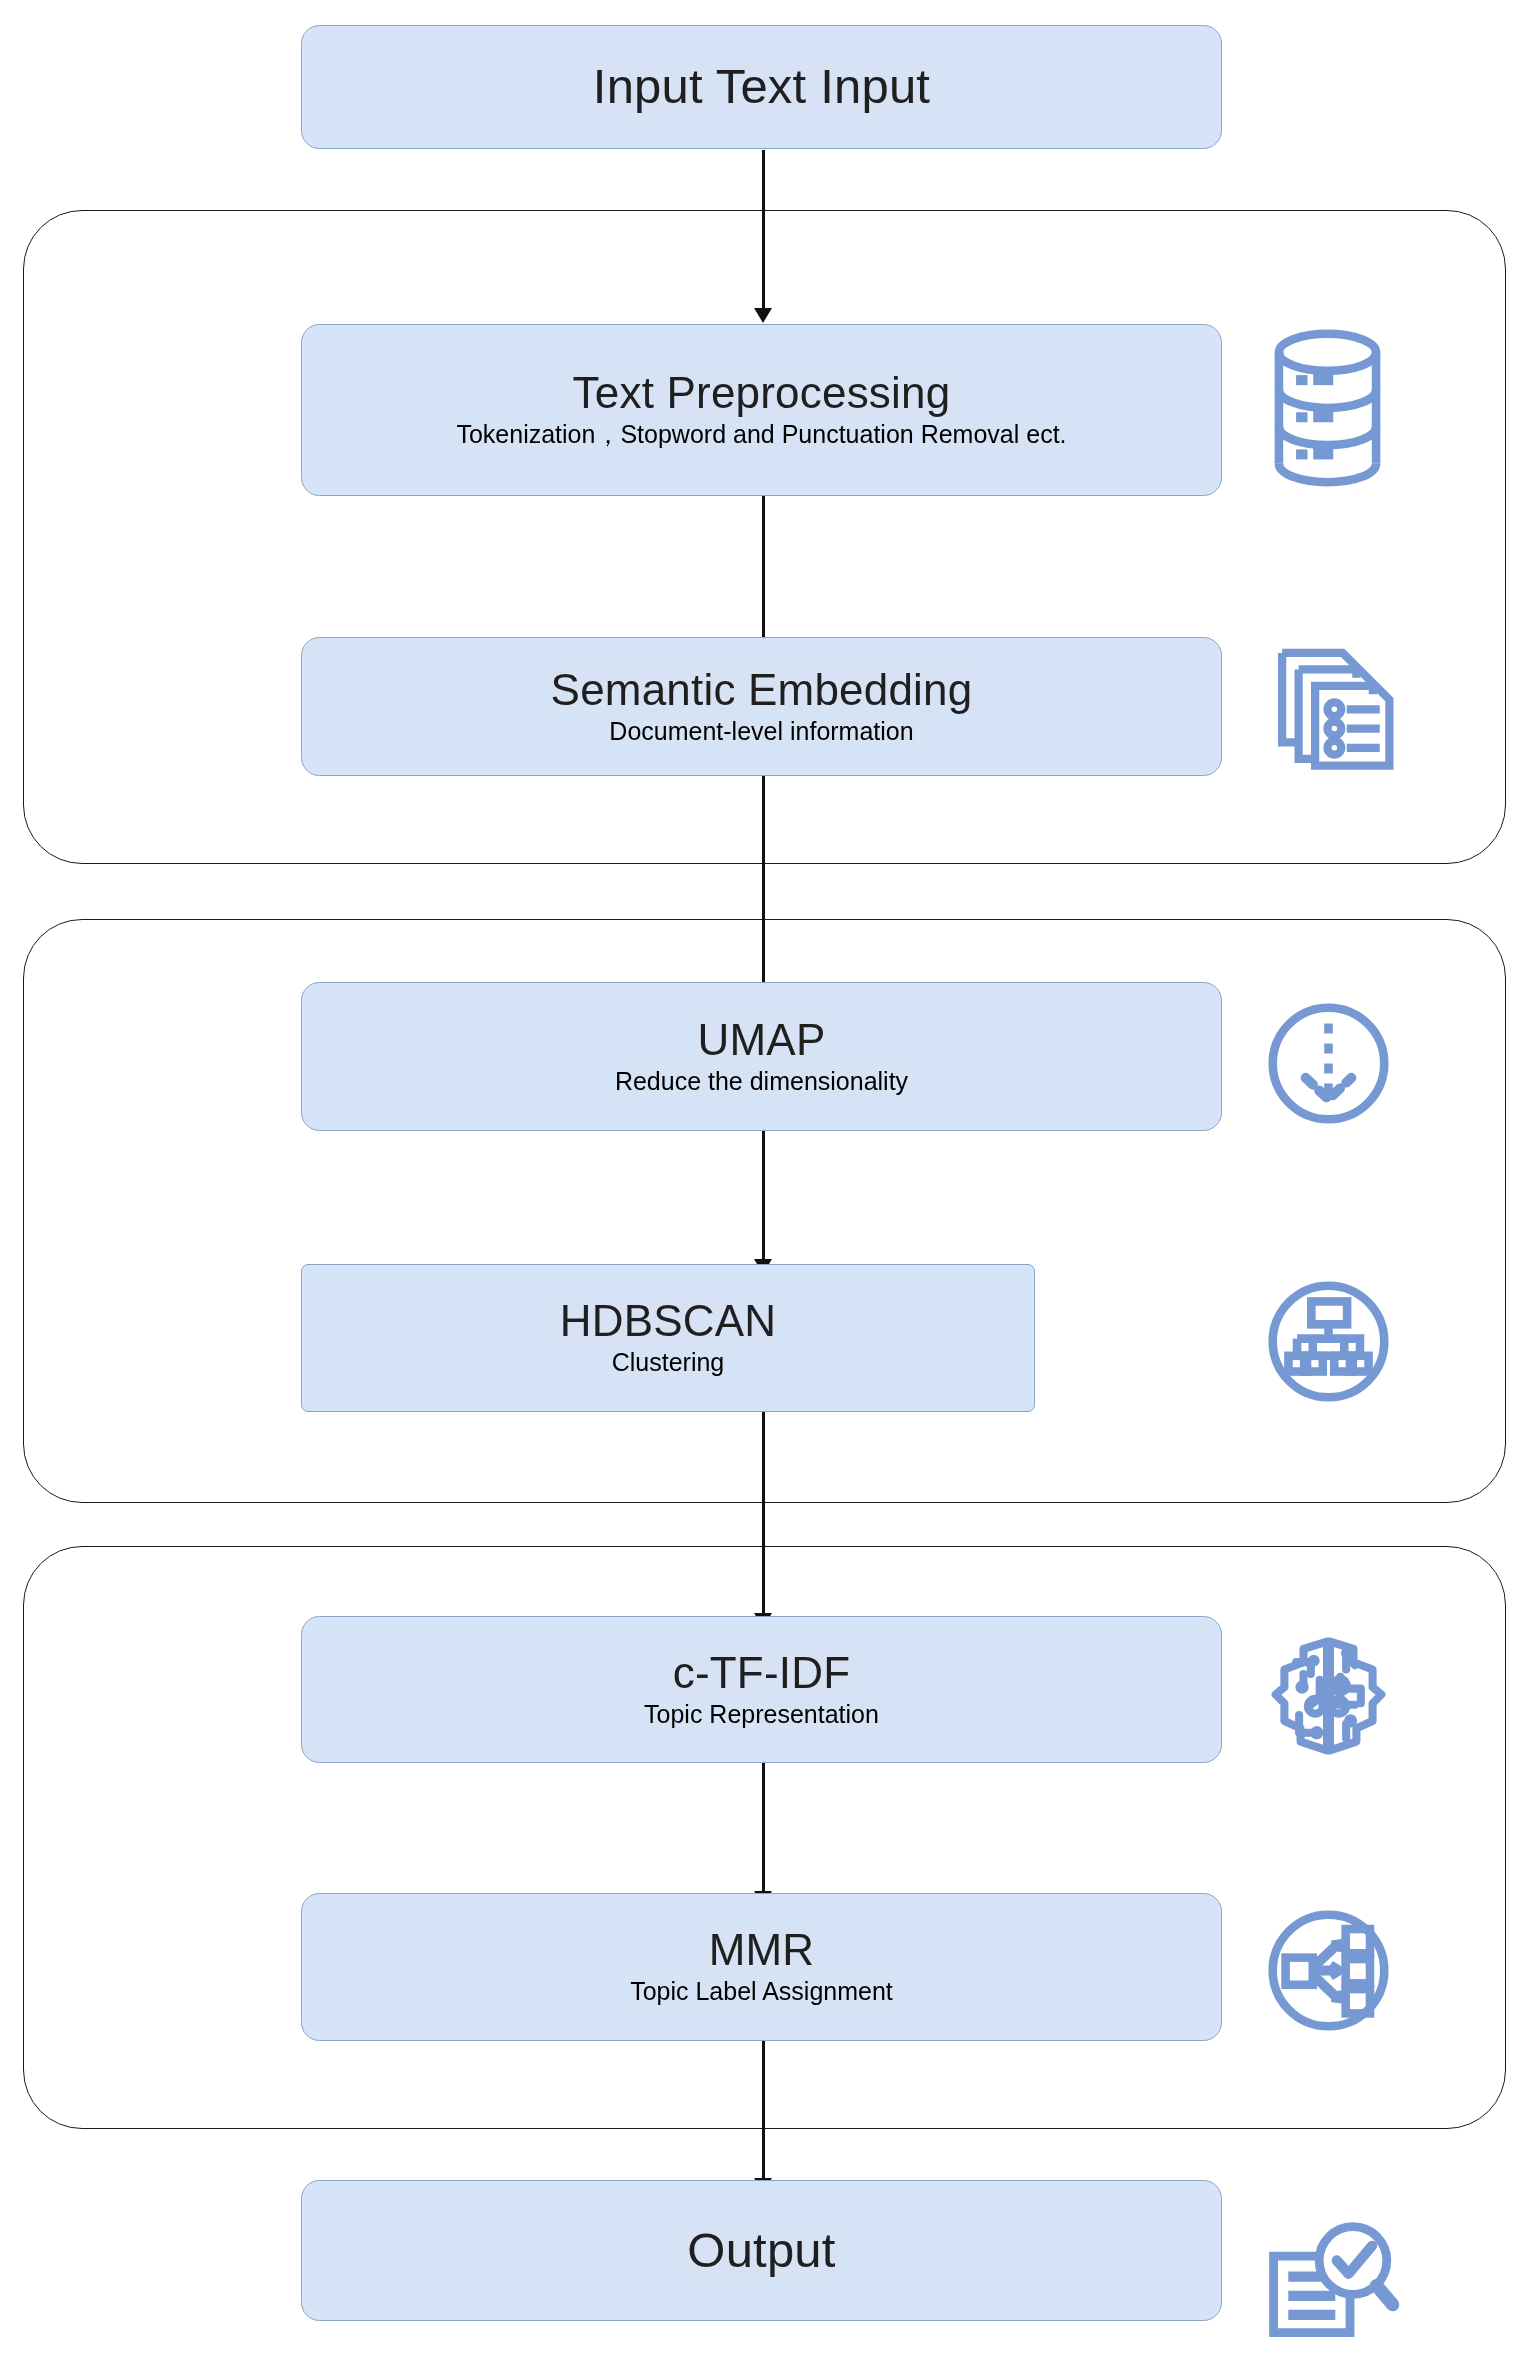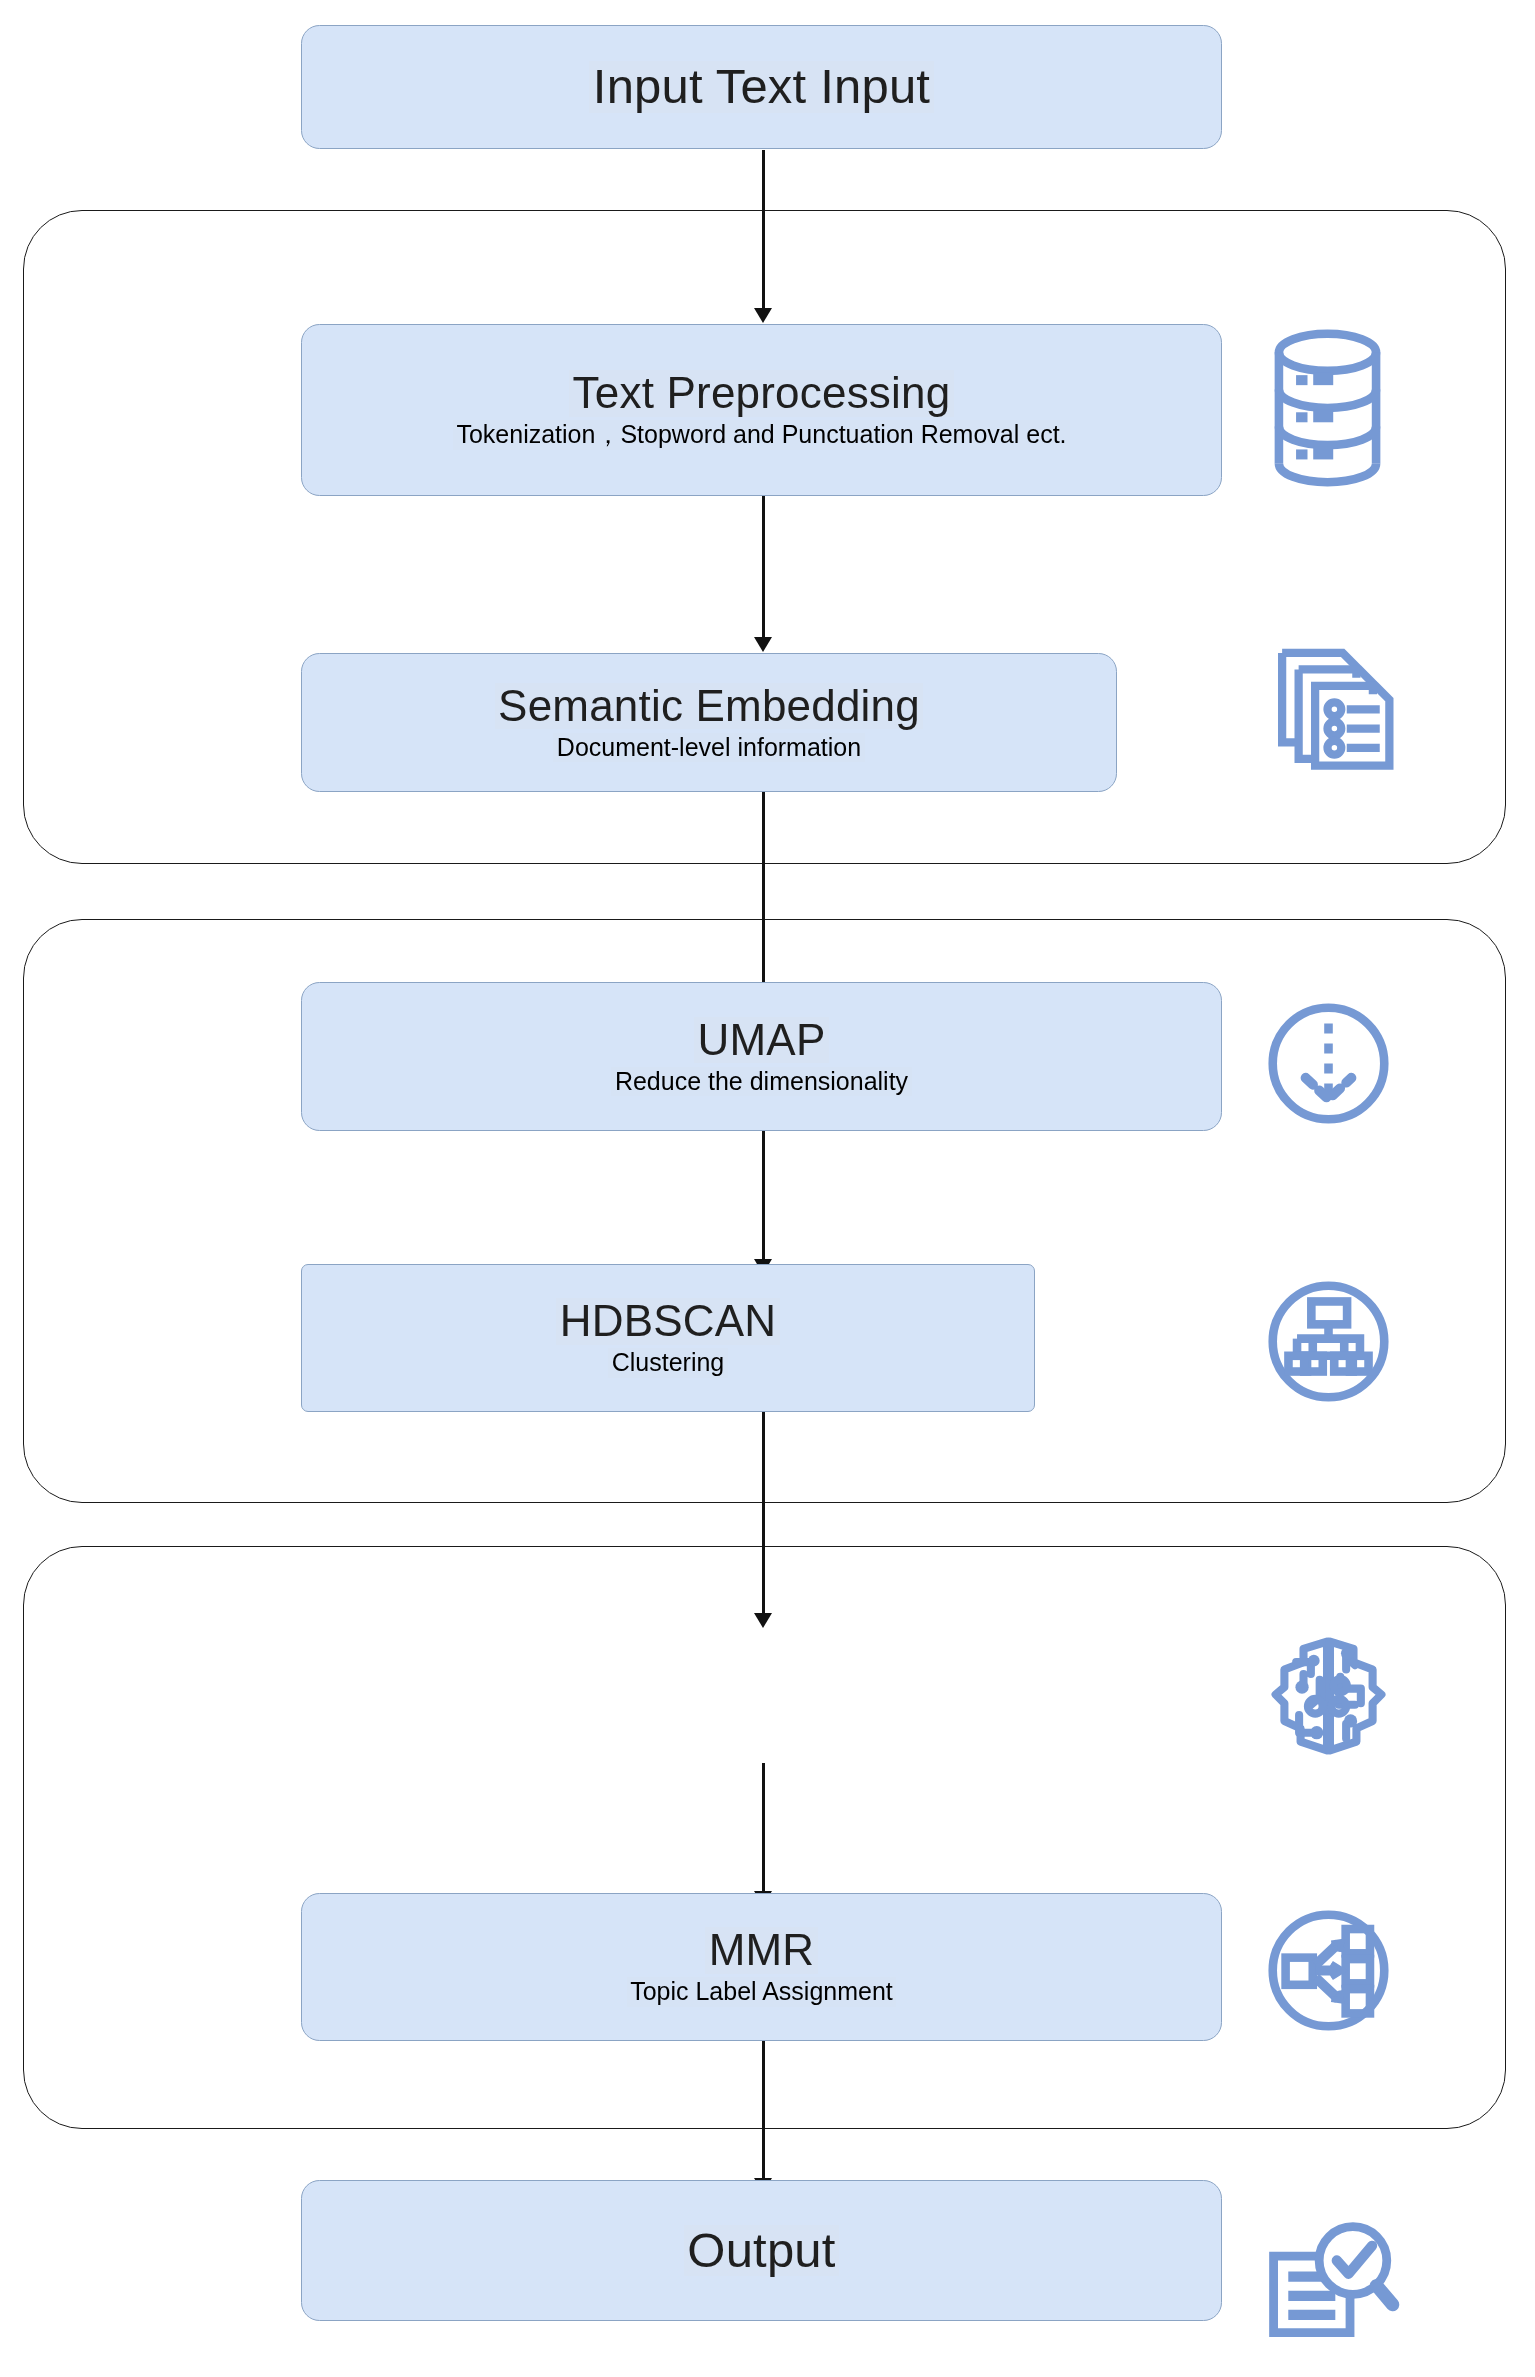--- a/index.html
+++ b/index.html
@@ -125,21 +125,21 @@
       <path d="M16 69 a34 13 0 0 0 68 0"></path>
       <rect x="28" y="33" width="8" height="7" fill="#7699d4" stroke="none"></rect>
       <rect x="40" y="31" width="14" height="9" fill="#7699d4" stroke="none"></rect>
       <rect x="28" y="59" width="8" height="7" fill="#7699d4" stroke="none"></rect>
       <rect x="40" y="57" width="14" height="9" fill="#7699d4" stroke="none"></rect>
       <rect x="28" y="85" width="8" height="7" fill="#7699d4" stroke="none"></rect>
       <rect x="40" y="83" width="14" height="9" fill="#7699d4" stroke="none"></rect>
     </svg>
   </span>
 
-  <div class="node" style="left:301px; top:637px; width:816px; height:139px;margin-top:16px;">
+  <div class="node" style="left:301px; top:637px; width:921px; height:139px;">
     <div class="title t-lg">Semantic Embedding</div>
     <div class="subtitle sub-m">Document-level information</div>
   </div>
   <span class="icon" style="left:1258px; top:635px; width:139px; height:143px;">
     <svg viewBox="0 0 100 104" fill="none" stroke="#7699d4" stroke-width="6">
       <path d="M17 13 h44 l10 10 v8"></path>
       <path d="M17 13 V78 h10"></path>
       <path d="M29 25 h44 l10 10 v8"></path>
       <path d="M29 25 V90 h10"></path>
       <path d="M41 37 h44 l10 10 V95 H41 Z"></path>
@@ -178,20 +178,24 @@
       <path d="M28 48 H72 V60"></path>
       <path d="M28 48 V60"></path>
       <path d="M39 48 V60 M61 48 V60"></path>
       <rect x="22" y="60" width="13" height="11"></rect>
       <rect x="33" y="60" width="13" height="11"></rect>
       <rect x="54" y="60" width="13" height="11"></rect>
       <rect x="65" y="60" width="13" height="11"></rect>
     </svg>
   </span>
 
+  <div class="node" style="left:301px; top:1616px; width:921px; height:147px;">
+    <div class="title t-lg">c-TF-IDF</div>
+    <div class="subtitle sub-m">Topic Representation</div>
+  </div>
   <span class="icon" style="left:1255px; top:1621px; width:147px; height:147px;">
     <svg viewBox="0 0 100 100" fill="none" stroke="#7699d4" stroke-width="5.5" stroke-linejoin="round" stroke-linecap="round">
       <path d="M49 14 L33 19 L33 28 L20 33 L20 45 L14 50 L20 56 L20 68 L31 73 L31 82 L49 88 Z"></path>
       <path d="M51 14 L67 19 L67 28 L80 33 L80 45 L86 50 L80 56 L80 68 L69 73 L69 82 L51 88 Z"></path>
       <path d="M28 28 L38 28 M38 28 L38 36 M33 36 L33 44"></path>
       <circle cx="40" cy="27" r="4" fill="#7699d4" stroke="none"></circle>
       <circle cx="32" cy="45" r="4.5" fill="#7699d4" stroke="none"></circle>
       <path d="M44 40 L44 52 L38 57"></path>
       <circle cx="41" cy="58" r="5" fill="none"></circle>
       <path d="M30 64 L30 76 L38 76"></path>

